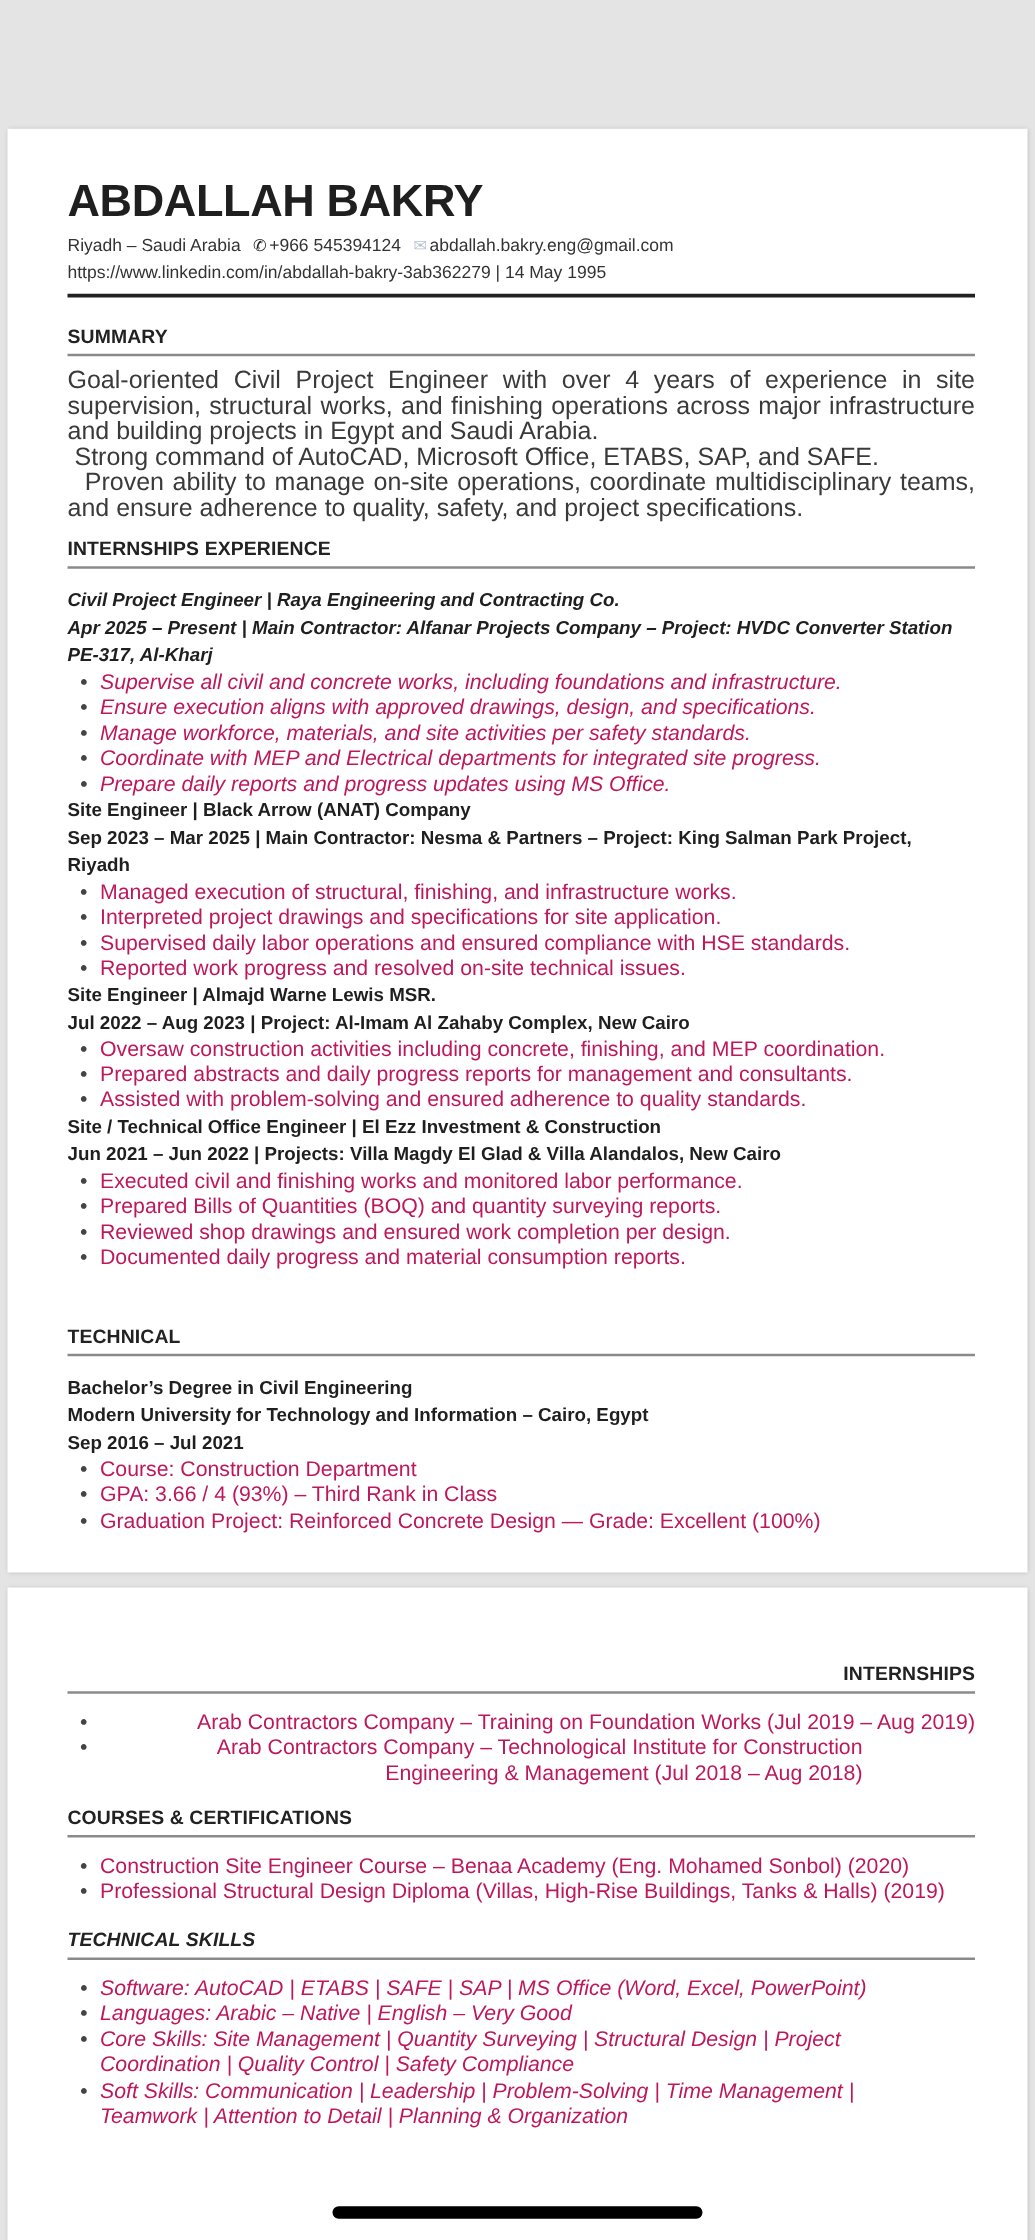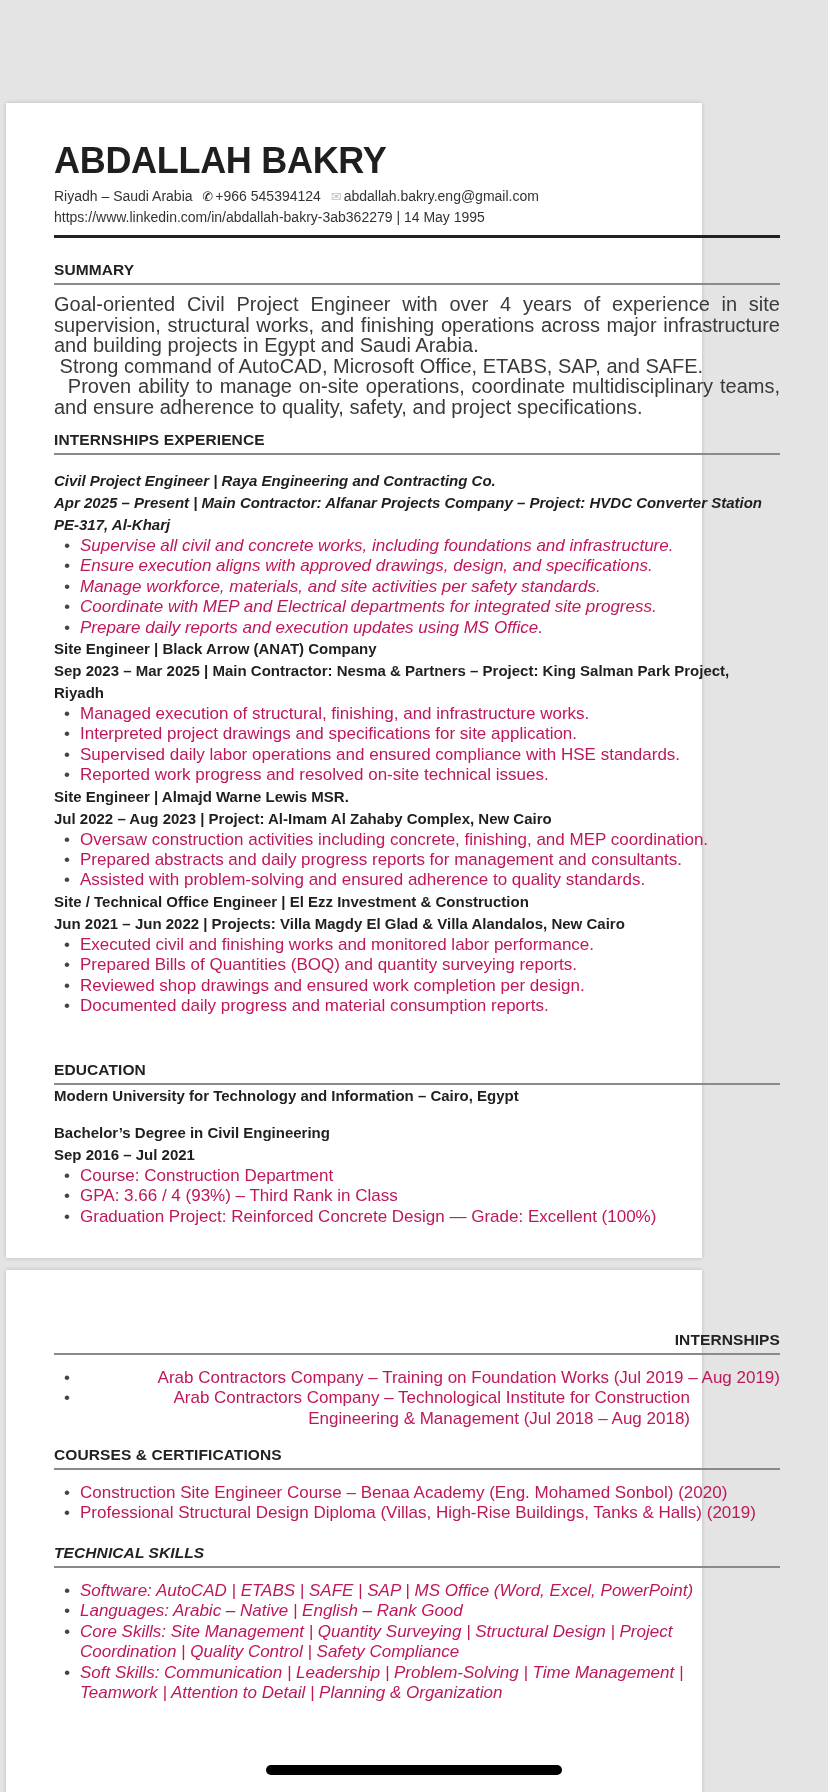--- a/index.html
+++ b/index.html
@@ -6,21 +6,21 @@
   html, body { width: 828px; height: 1792px; overflow: hidden; }
   body {
     background: #e4e4e4;
     font-family: "Liberation Sans", "DejaVu Sans", sans-serif;
     color: #2b2b2b;
     position: relative;
   }
   .page {
     position: absolute;
     left: 6px;
-    width: 696px;
+    width: 816px;
     background: #ffffff;
     box-shadow: 0 0 4px rgba(0,0,0,0.18);
   }
   #page1 { top: 103px; height: 1155px; }
   #page2 { top: 1270px; height: 540px; }
   .content { position: absolute; left: 48px; width: 726px; }
 
   .name {
     font-size: 36px;
     font-weight: 700;
@@ -119,21 +119,21 @@
     <div class="section-rule"></div>
 
     <div style="margin-top:15px;font-style:italic;">
       <div class="job-title">Civil Project Engineer | Raya Engineering and Contracting Co.</div>
       <div class="job-meta">Apr 2025 – Present | Main Contractor: Alfanar Projects Company – Project: HVDC Converter Station PE-317, Al-Kharj</div>
       <ul class="bullets">
         <li>Supervise all civil and concrete works, including foundations and infrastructure.</li>
         <li>Ensure execution aligns with approved drawings, design, and specifications.</li>
         <li>Manage workforce, materials, and site activities per safety standards.</li>
         <li>Coordinate with MEP and Electrical departments for integrated site progress.</li>
-        <li>Prepare daily reports and execution updates using MS Office.</li>
+        <li>Prepare daily reports and progress updates using MS Office.</li>
       </ul>
     </div>
 
     <div>
       <div class="job-title">Site Engineer | Black Arrow (ANAT) Company</div>
       <div class="job-meta">Sep 2023 – Mar 2025 | Main Contractor: Nesma &amp; Partners – Project: King Salman Park Project, Riyadh</div>
       <ul class="bullets">
         <li>Managed execution of structural, finishing, and infrastructure works.</li>
         <li>Interpreted project drawings and specifications for site application.</li>
         <li>Supervised daily labor operations and ensured compliance with HSE standards.</li>
@@ -157,24 +157,24 @@
       <ul class="bullets">
         <li>Executed civil and finishing works and monitored labor performance.</li>
         <li>Prepared Bills of Quantities (BOQ) and quantity surveying reports.</li>
         <li>Reviewed shop drawings and ensured work completion per design.</li>
         <li>Documented daily progress and material consumption reports.</li>
       </ul>
     </div>
   </div>
 
   <div class="content" style="top:957px;">
-    <div class="section-title">EDUCATION</div>
-    <div class="section-rule"></div>
+    <div class="section-title">TECHNICAL</div>
+    <div class="section-rule"></div>
+    <div style="margin-top:15px;" class="edu-line">Bachelor’s Degree in Civil Engineering</div>
     <div class="edu-line">Modern University for Technology and Information – Cairo, Egypt</div>
-    <div style="margin-top:15px;" class="edu-line">Bachelor’s Degree in Civil Engineering</div>
     <div class="edu-line">Sep 2016 – Jul 2021</div>
     <ul class="bullets">
       <li>Course: Construction Department</li>
       <li>GPA: 3.66 / 4 (93%) – Third Rank in Class</li>
       <li>Graduation Project: Reinforced Concrete Design — Grade: Excellent (100%)</li>
     </ul>
   </div>
 </div>
 
 <div class="page" id="page2">
@@ -195,20 +195,20 @@
       <li>Construction Site Engineer Course – Benaa Academy (Eng. Mohamed Sonbol) (2020)</li>
       <li>Professional Structural Design Diploma (Villas, High-Rise Buildings, Tanks &amp; Halls) (2019)</li>
     </ul>
   </div>
 
   <div class="content" style="top:273px;font-style:italic;">
     <div class="section-title">TECHNICAL SKILLS</div>
     <div class="section-rule"></div>
     <ul class="bullets" style="margin-top:13px; padding-right:24px;">
       <li>Software: AutoCAD | ETABS | SAFE | SAP | MS Office (Word, Excel, PowerPoint)</li>
-      <li>Languages: Arabic – Native | English – Rank Good</li>
+      <li>Languages: Arabic – Native | English – Very Good</li>
       <li>Core Skills: Site Management | Quantity Surveying | Structural Design | Project Coordination | Quality Control | Safety Compliance</li>
       <li>Soft Skills: Communication | Leadership | Problem-Solving | Time Management | Teamwork | Attention to Detail | Planning &amp; Organization</li>
     </ul>
   </div>
 </div>
 
 <div class="home-indicator"></div>
 
 </body></html>

